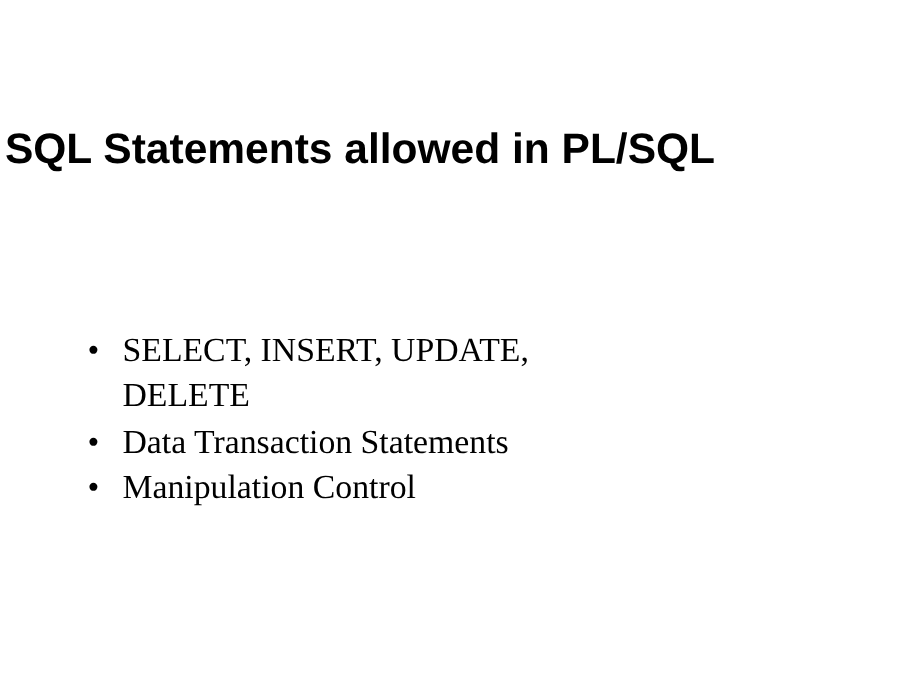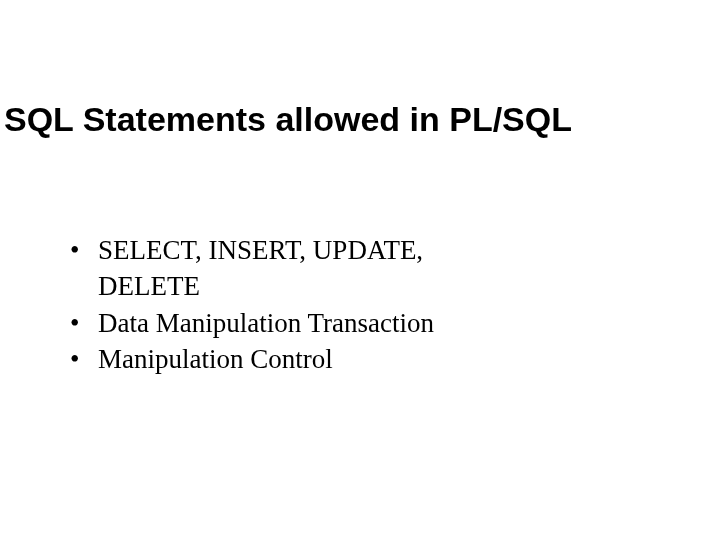--- a/index.html
+++ b/index.html
@@ -15,21 +15,21 @@
     font-weight: 700;
     font-size: 34px;
     letter-spacing: 0px;
   }
   .body {
     position: absolute;
     top: 232px;
     left: 64px;
     right: 64px;
   }
-  .bullet-list { list-style: none; }
+  .bullet-list { list-style: none; margin-top: 30px; }
   .bullet-list li {
     position: relative;
     padding-left: 34px;
     font-size: 27px;
     line-height: 1.35;
     font-family: "Times New Roman", Times, serif;
   }
   .bullet-list li::before {
     content: "•";
     position: absolute;
@@ -40,17 +40,17 @@
   }
 </style>
 </head>
 <body>
 
 <div class="slide">
   <h1 class="title">SQL Statements allowed in PL/SQL</h1>
   <div class="body">
     <ul class="bullet-list">
       <li>SELECT, INSERT, UPDATE, DELETE</li>
-      <li>Data Manipulation Transaction</li>
+      <li>Data Transaction Statements</li>
       <li>Manipulation Control</li>
     </ul>
   </div>
 </div>
 
 </body></html>

